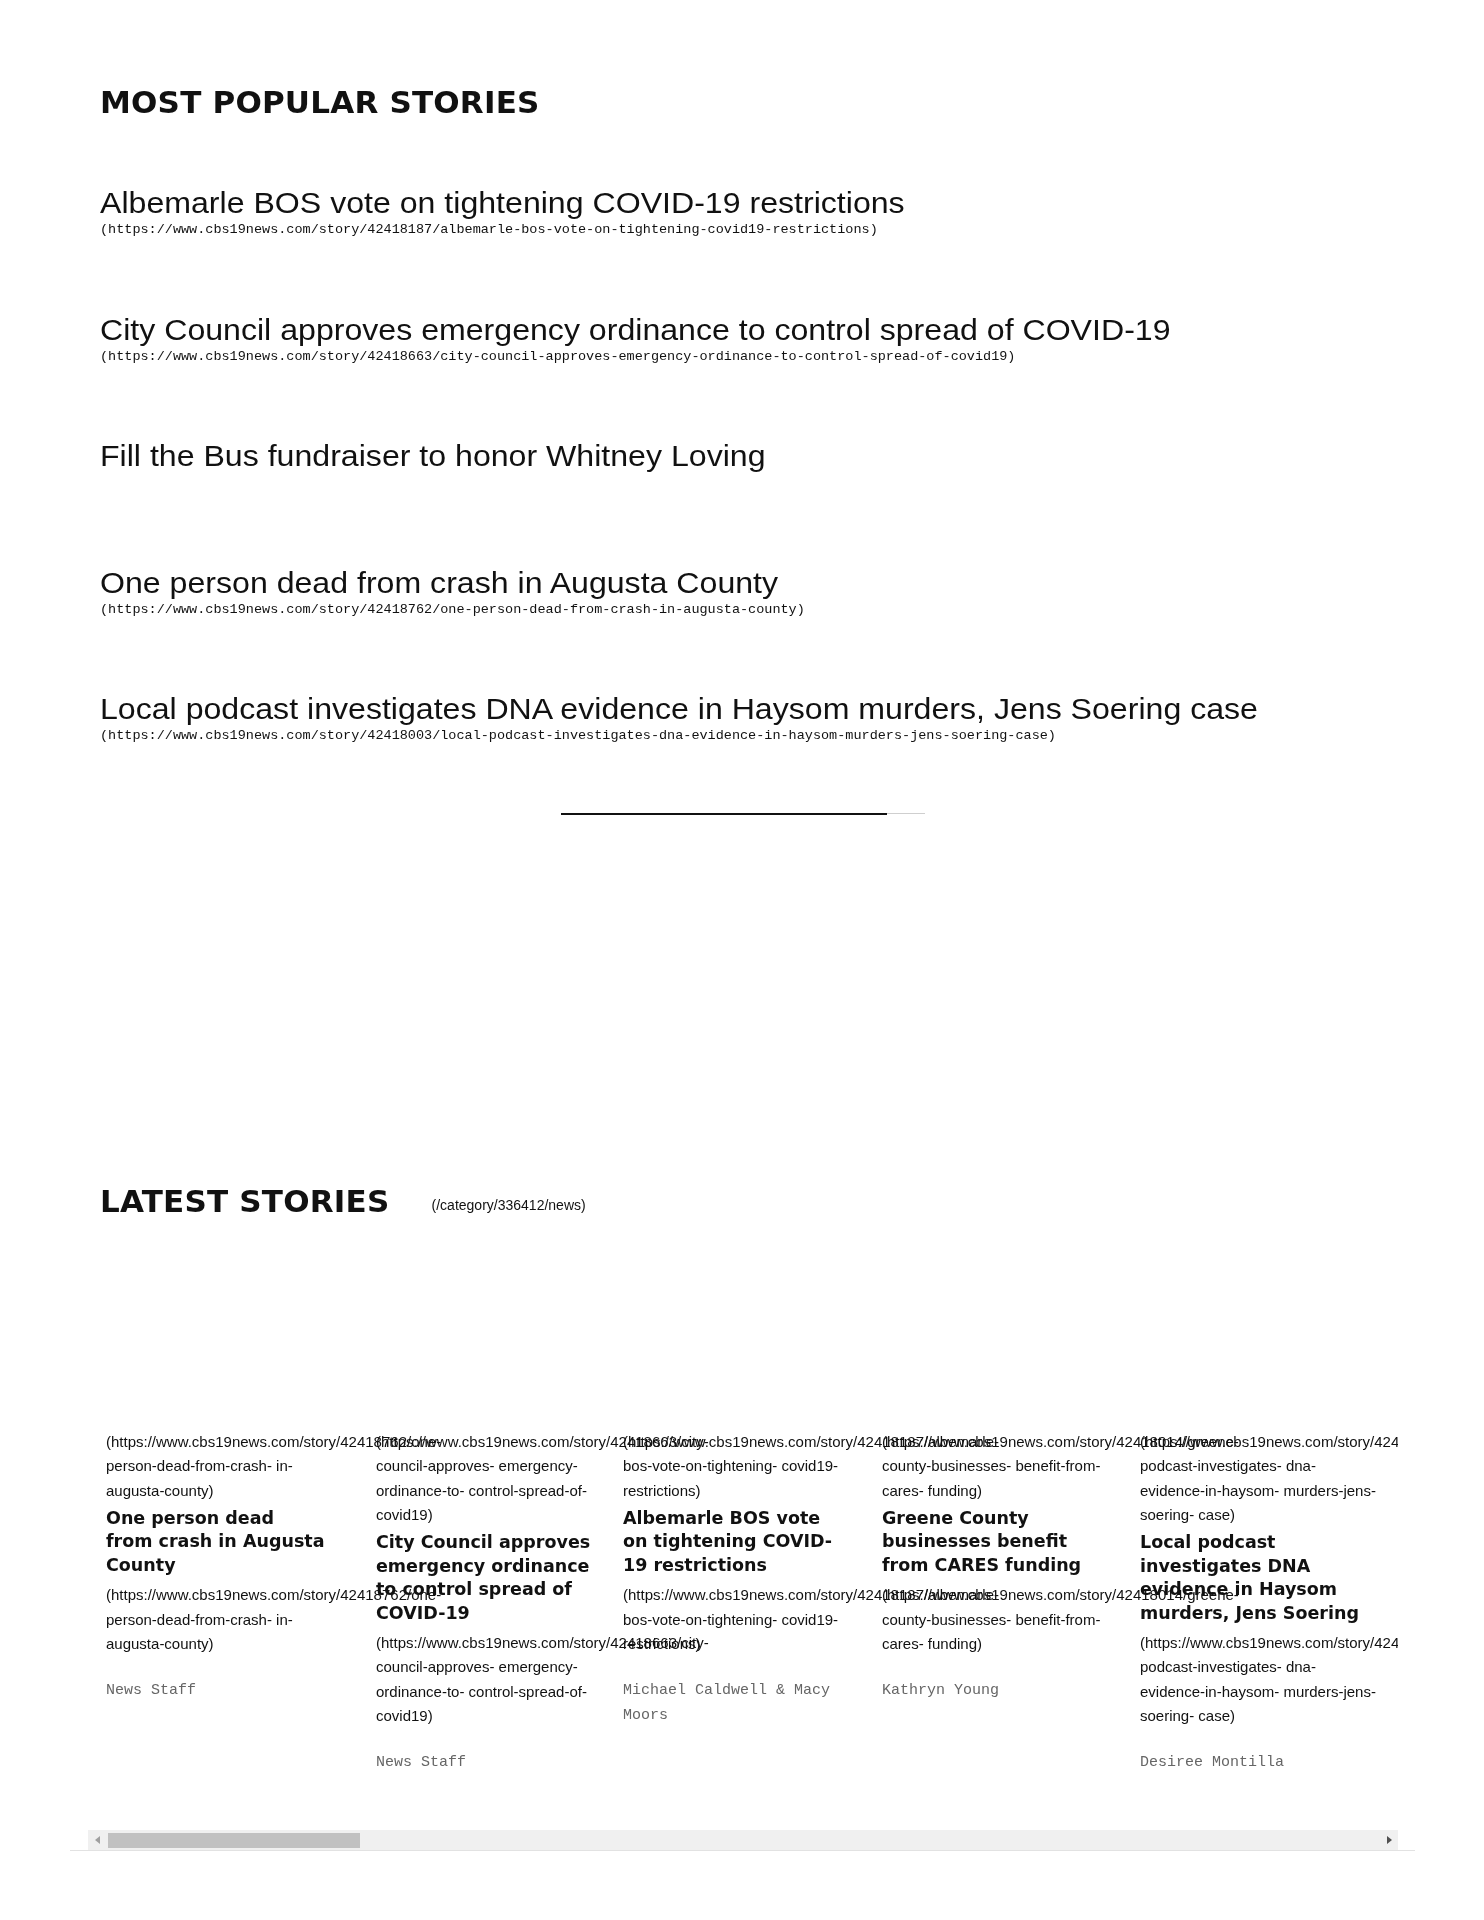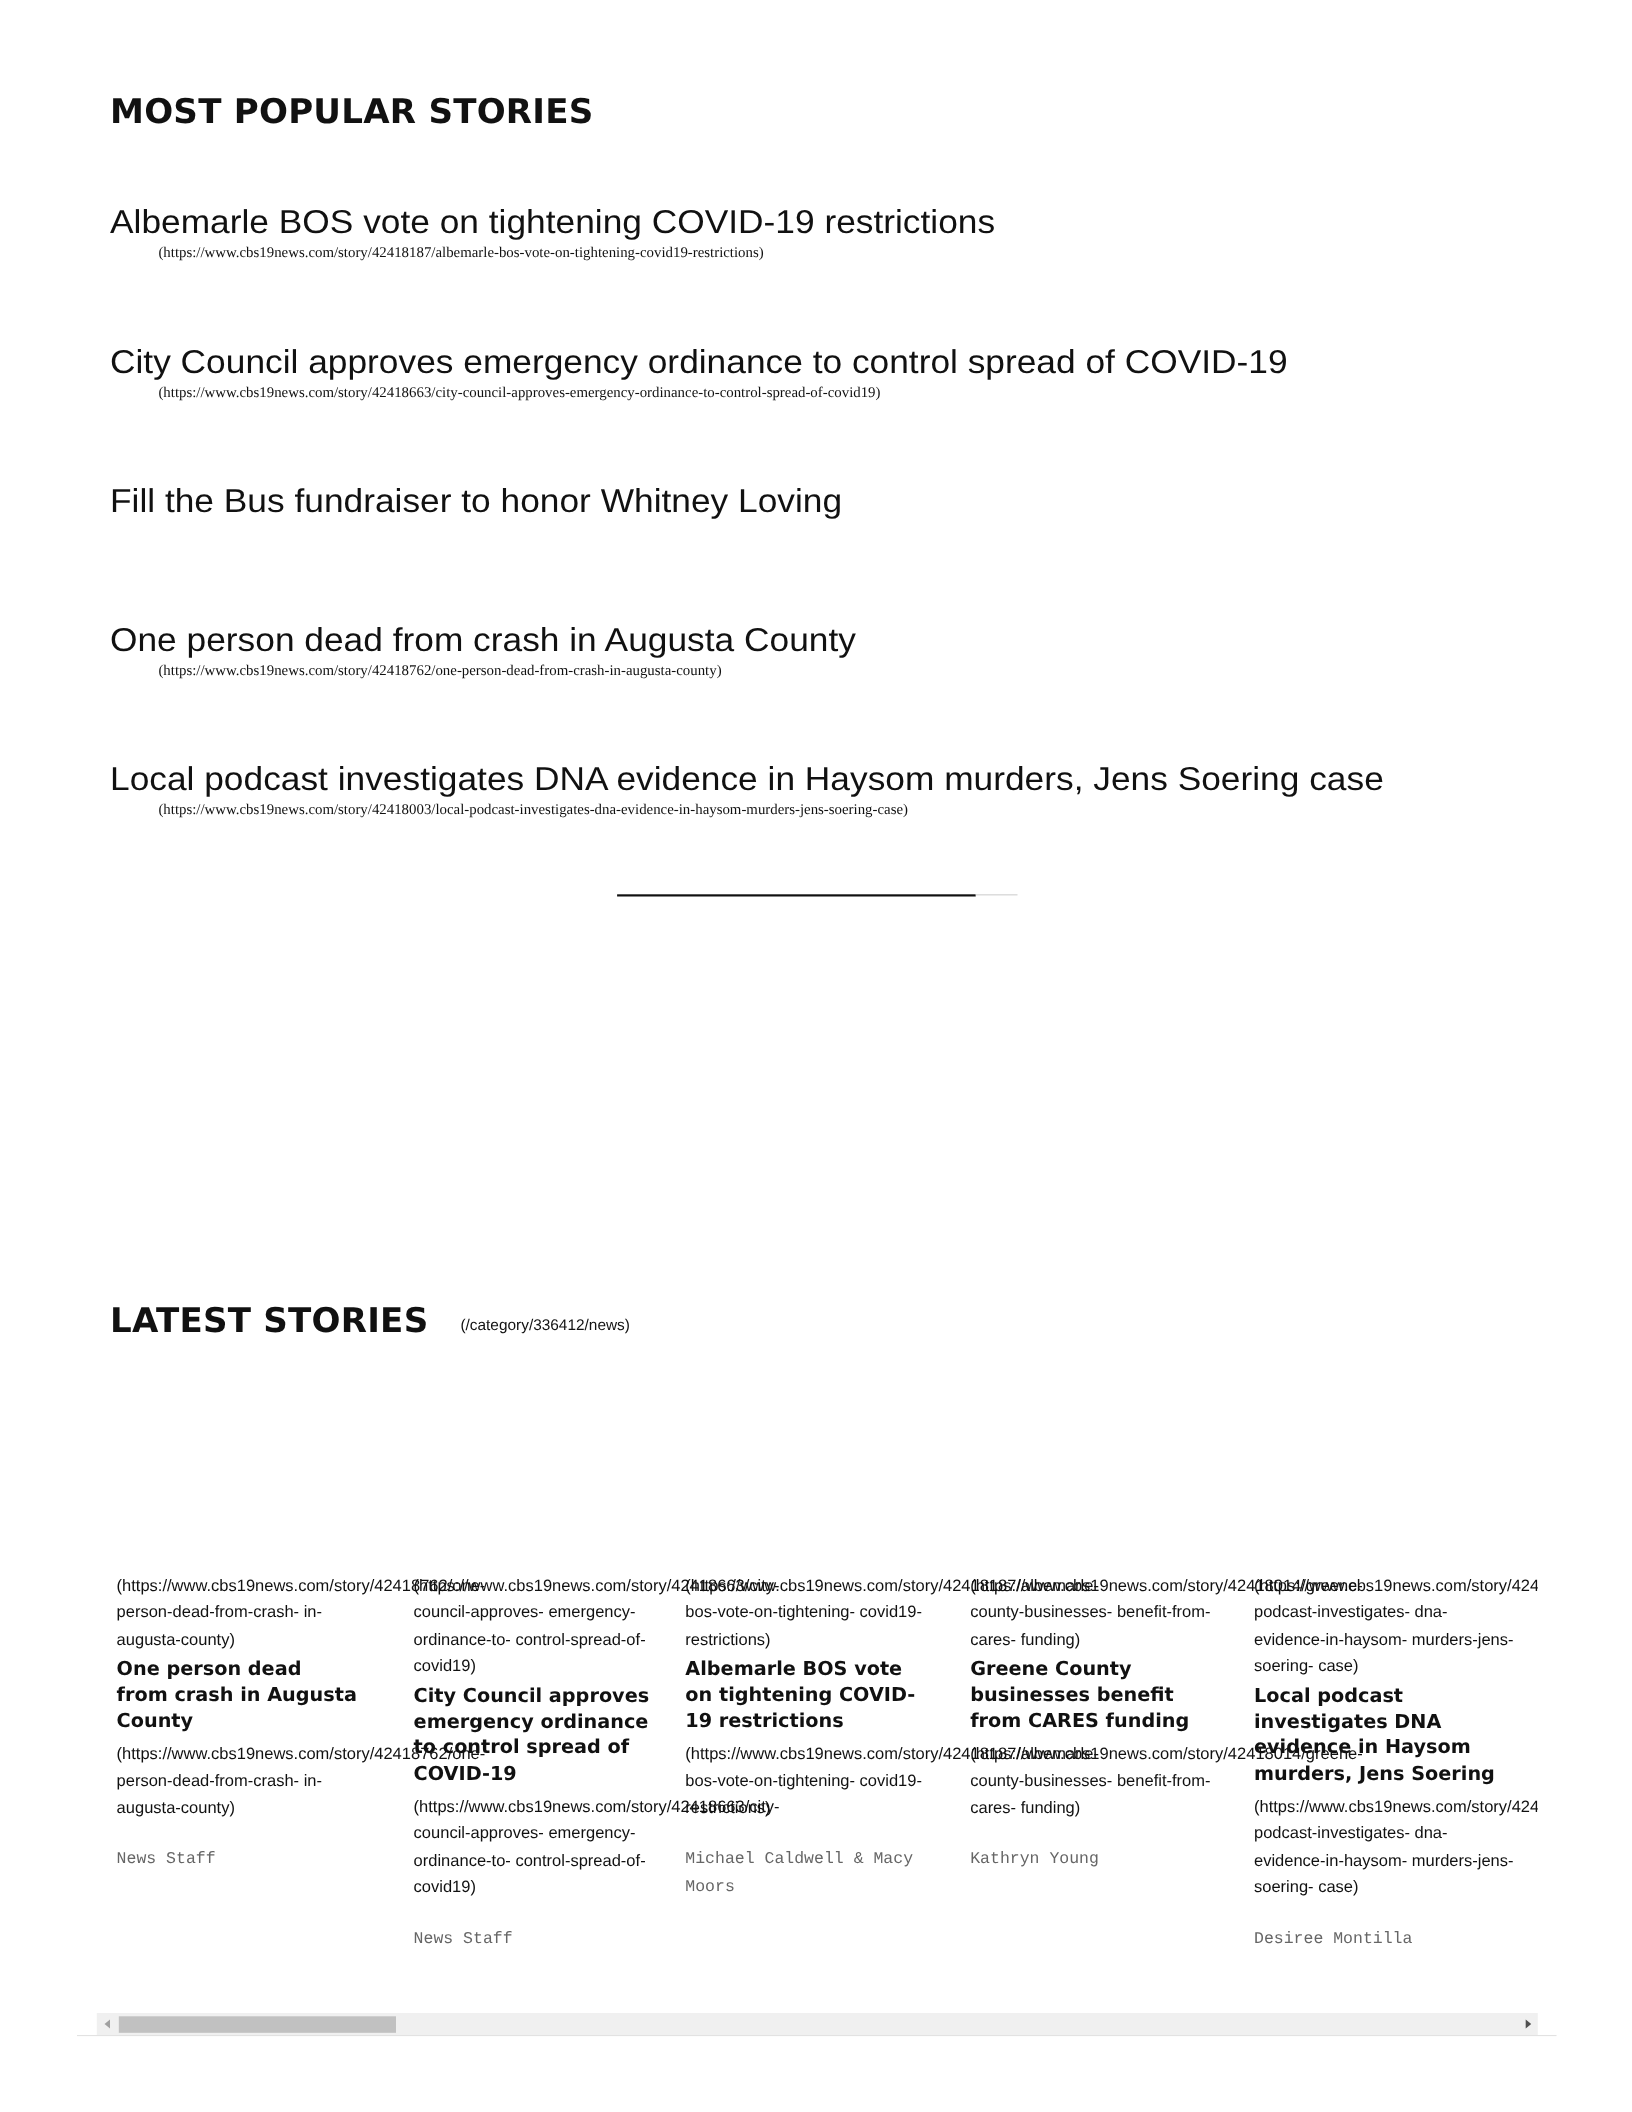--- a/index.html
+++ b/index.html
@@ -14,34 +14,34 @@
   }
   #popular-title { top: 84px; }
   .popular-list { position: absolute; left: 100px; top: 184px; width: 1300px; }
   .popular-item { height: 126.5px; }
   .popular-headline {
     display: block; font-family: "Liberation Sans", sans-serif; font-weight: normal;
     font-size: 30px; line-height: 38px; color: #111; text-decoration: none; white-space: nowrap;
     transform: scaleX(1.07); transform-origin: left;
   }
   .popular-url {
-    display: block; font-family: Liberation Serif, serif;
-    font-size: 13.5px; line-height: 16px; color: #111; white-space: nowrap; margin-top: 0px; margin-left: 44px;
+    display: block; font-family: Liberation Mono, monospace;
+    font-size: 13.5px; line-height: 16px; color: #111; white-space: nowrap; margin-top: 0px;
   }
   .divider {
     position: absolute; left: 561px; top: 813px; width: 326px; height: 2px; background: #111;
   }
   .divider-tail {
     position: absolute; left: 887px; top: 813px; width: 38px; height: 1px; background: #cfcfcf;
   }
   #latest-title-row { position: absolute; left: 100px; top: 1183px; white-space: nowrap; }
   #latest-title-row .section-title { position: static; display: inline; }
   .latest-link {
     font-family: "Liberation Sans", sans-serif; font-size: 14px; color: #111;
-    margin-left: 4px; vertical-align: 2px; padding-left: 20px;
+    margin-left: 17px; vertical-align: 2px; padding-left: 20px;
   }
   .cards-viewport {
     position: absolute; left: 88px; top: 1430px; width: 1310px; height: 395px; overflow: hidden;
   }
   .card {
     position: absolute; top: 0; width: 240px;
   }
   .card-url {
     font-family: "Liberation Sans", sans-serif; font-size: 15px; line-height: 24.3px;
     color: #111; word-break: normal; overflow-wrap: normal; white-space: normal;

